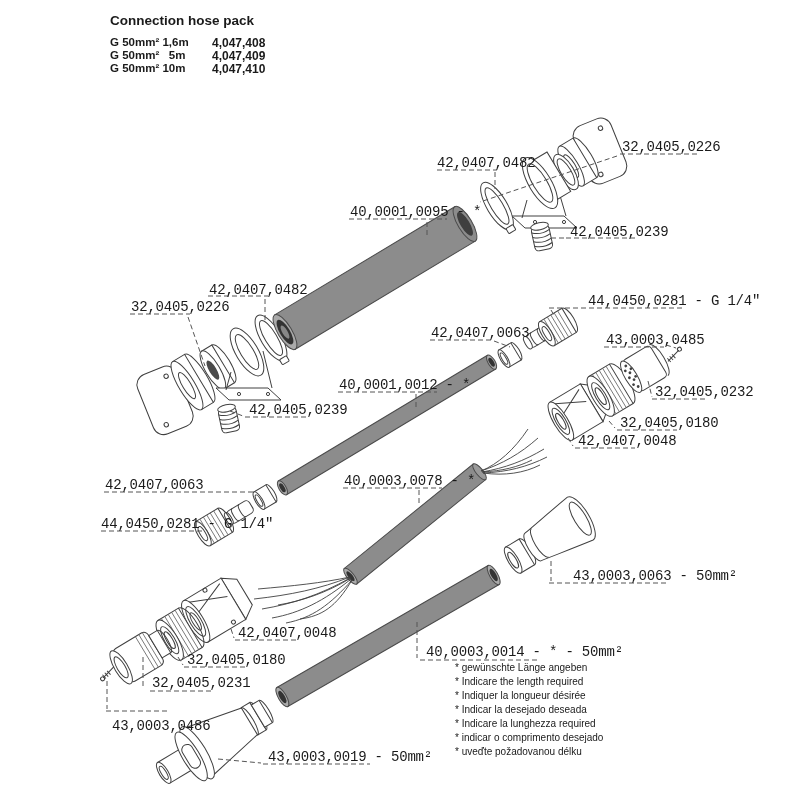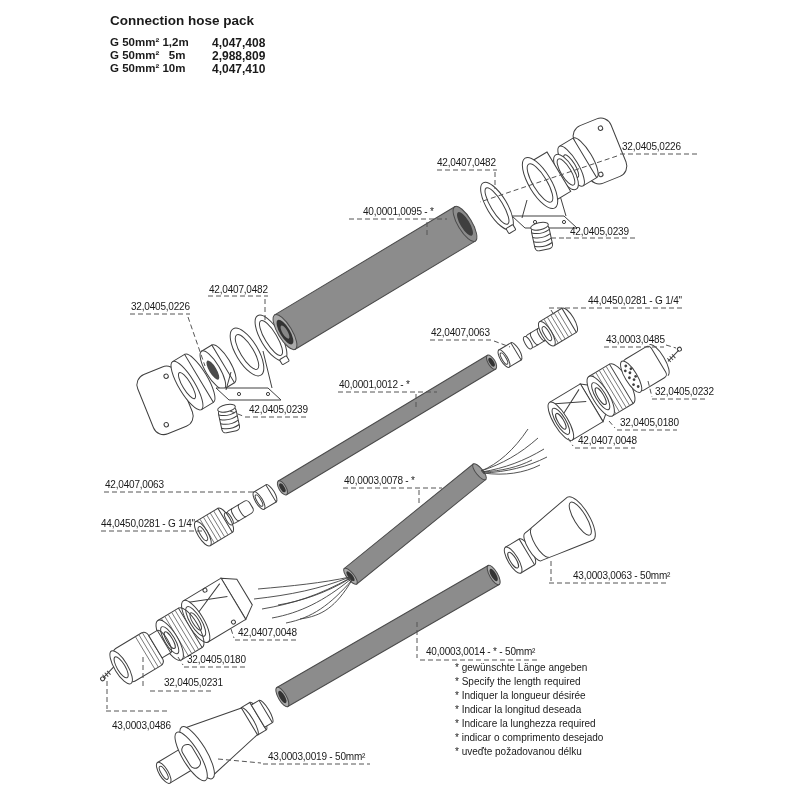--- a/index.html
+++ b/index.html
@@ -4,21 +4,21 @@
 <style>
   html,body { margin:0; padding:0; background:#ffffff; }
   body { font-family:"Liberation Sans", sans-serif; color:#1a1a1a; }
   .page { position:relative; width:800px; height:800px; background:#ffffff; overflow:hidden; }
   svg.diagram { position:absolute; left:0; top:0; }
 
   .hdr-title { position:absolute; left:110px; top:13px; font-size:13.5px; font-weight:bold; white-space:pre; }
   .hdr-spec  { position:absolute; left:110px; font-size:11.5px; font-weight:bold; white-space:pre; }
   .hdr-pn    { position:absolute; left:212px; font-size:12px; font-weight:bold; white-space:pre; }
 
-  .plabel { position:absolute; font-size:10px; line-height:10px; white-space:pre; letter-spacing:-0.2px; }
+  .plabel { position:absolute; font-size:14px; line-height:10px; white-space:pre; letter-spacing:-0.2px;font-family:Liberation Mono, monospace; }
 
   .fnotes { position:absolute; left:455px; top:661px; font-size:10px; line-height:14px; }
   .fnotes div { white-space:pre; }
 
   
   .wh { fill:#ffffff; stroke:#404040; stroke-width:1; }
   .ln { fill:none; stroke:#404040; stroke-width:1; }
   .kn { fill:none; stroke:#6a6a6a; stroke-width:0.8; }
   .gr { fill:#8c8c8c; stroke:#4a4a4a; stroke-width:1; }
   .wr { fill:none; stroke:#404040; stroke-width:0.9; }
@@ -300,55 +300,55 @@
       <path class="ld" d="M420,660 H540 M417,622 V658"></path>
       <path class="ld" d="M235,640 H299 M231,629 L234,638"></path>
       <path class="ld" d="M184,667 H247 M178,657 L183,665"></path>
       <path class="ld" d="M150,691 H213 M143,657 V689"></path>
       <path class="ld" d="M106,711 H170 M107,681 V709"></path>
       <path class="ld" d="M263,764 H370 M218,759 L261,763"></path>
     </g>
   </svg>
 
   <div class="hdr-title">Connection hose pack</div>
-  <div class="hdr-spec" style="top:36px">G 50mm² 1,2m</div>
+  <div class="hdr-spec" style="top:36px">G 50mm² 1,6m</div>
   <div class="hdr-pn" style="top:36px">4,047,408</div>
   <div class="hdr-spec" style="top:49px">G 50mm²   5m</div>
-  <div class="hdr-pn" style="top:49px">2,988,809</div>
+  <div class="hdr-pn" style="top:49px">4,047,409</div>
   <div class="hdr-spec" style="top:62px">G 50mm² 10m</div>
   <div class="hdr-pn" style="top:62px">4,047,410</div>
 
   <div class="plabel" style="left:437px; top:158px">42,0407,0482</div>
   <div class="plabel" style="left:622px; top:142px">32,0405,0226</div>
-  <div class="plabel" style="left:363px; top:207px">40,0001,0095 - *</div>
+  <div class="plabel" style="left:350px; top:207px">40,0001,0095 - *</div>
   <div class="plabel" style="left:570px; top:227px">42,0405,0239</div>
   <div class="plabel" style="left:209px; top:285px">42,0407,0482</div>
   <div class="plabel" style="left:131px; top:302px">32,0405,0226</div>
   <div class="plabel" style="left:249px; top:405px">42,0405,0239</div>
   <div class="plabel" style="left:588px; top:296px">44,0450,0281 - G 1/4"</div>
   <div class="plabel" style="left:431px; top:328px">42,0407,0063</div>
   <div class="plabel" style="left:606px; top:335px">43,0003,0485</div>
   <div class="plabel" style="left:655px; top:387px">32,0405,0232</div>
   <div class="plabel" style="left:620px; top:418px">32,0405,0180</div>
   <div class="plabel" style="left:578px; top:436px">42,0407,0048</div>
   <div class="plabel" style="left:339px; top:380px">40,0001,0012 - *</div>
   <div class="plabel" style="left:344px; top:476px">40,0003,0078 - *</div>
   <div class="plabel" style="left:105px; top:480px">42,0407,0063</div>
   <div class="plabel" style="left:101px; top:519px">44,0450,0281 - G 1/4"</div>
   <div class="plabel" style="left:573px; top:571px">43,0003,0063 - 50mm²</div>
   <div class="plabel" style="left:426px; top:647px">40,0003,0014 - * - 50mm²</div>
   <div class="plabel" style="left:238px; top:628px">42,0407,0048</div>
   <div class="plabel" style="left:187px; top:655px">32,0405,0180</div>
-  <div class="plabel" style="left:164px; top:678px">32,0405,0231</div>
+  <div class="plabel" style="left:152px; top:678px">32,0405,0231</div>
   <div class="plabel" style="left:112px; top:721px">43,0003,0486</div>
   <div class="plabel" style="left:268px; top:752px">43,0003,0019 - 50mm²</div>
 
   <div class="fnotes">
     <div>* gewünschte Länge angeben</div>
-    <div>* Specify the length required</div>
+    <div>* Indicare the length required</div>
     <div>* Indiquer la longueur désirée</div>
-    <div>* Indicar la longitud deseada</div>
+    <div>* Indicar la desejado deseada</div>
     <div>* Indicare la lunghezza required</div>
     <div>* indicar o comprimento desejado</div>
     <div>* uveďte požadovanou délku</div>
   </div>
 
 </div>
 
 </body></html>

